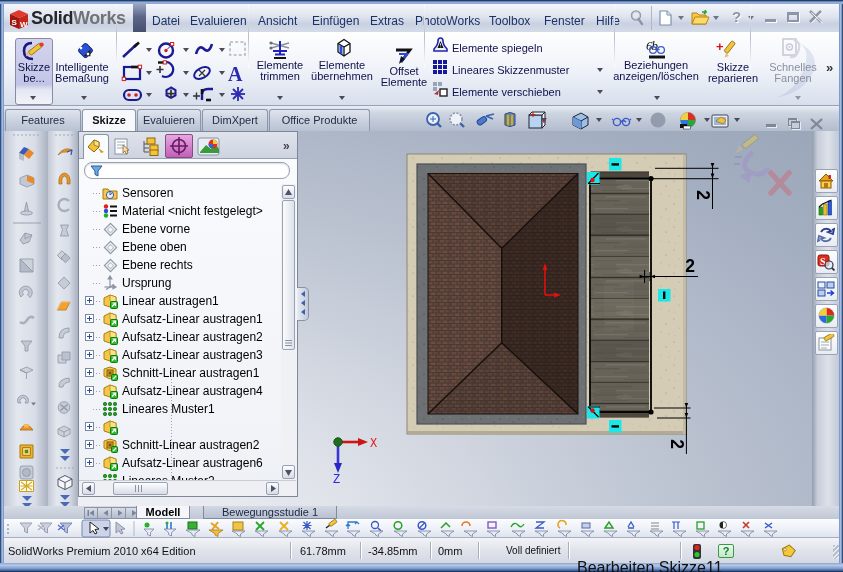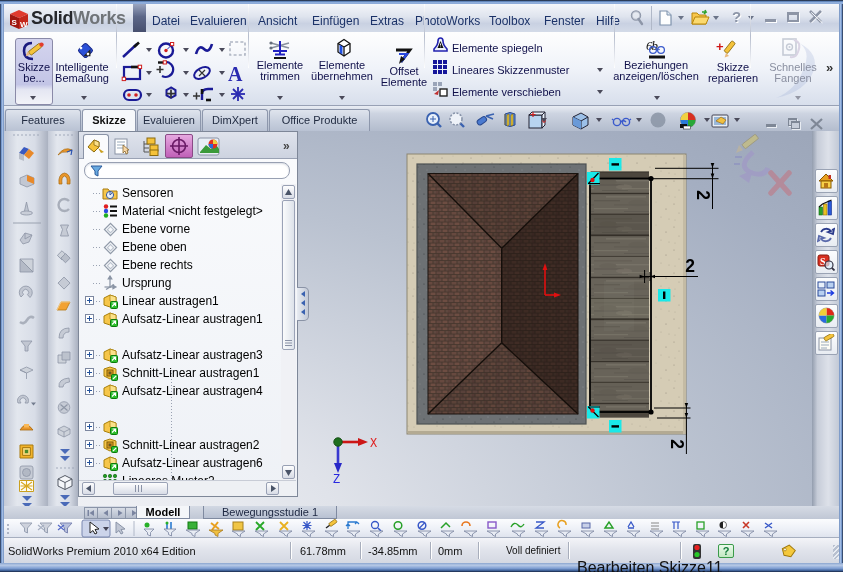--- a/index.html
+++ b/index.html
@@ -840,20 +840,31 @@
       <div class="abs" style="left:14px;top:9px;width:9px;height:1px;background:repeating-linear-gradient(to right,#9aa2b2 0 1px,transparent 1px 3px)"></div>
       <div class="plusbox"></div>
       <svg class="ticon" width="16" height="16" viewBox="0 0 16 16">
         <path d="M2,5 L8,2 L14,4 L14,10 L8,14 L2,12 Z" fill="#f6c64a" stroke="#a8800a" stroke-width="1"></path>
         <path d="M8,2 L14,4 L14,10 L8,8 Z" fill="#fbe189" stroke="#a8800a" stroke-width="0.7"></path>
         <rect x="8.5" y="8.5" width="7" height="7" rx="1" fill="#2ebe2e" stroke="#0a7a0a"></rect>
         <path d="M10,13.5 L13.5,10 M13.5,13 L13.5,10 L10.5,10" stroke="#fff" stroke-width="1.2" fill="none"></path>
       </svg>
       <div class="txt">Aufsatz-Linear austragen1</div>
     </div>
+<div class="trow" style="top:144px">
+      <div class="abs" style="left:14px;top:9px;width:9px;height:1px;background:repeating-linear-gradient(to right,#9aa2b2 0 1px,transparent 1px 3px)"></div>
+      <div class="plusbox"></div>
+      <svg class="ticon" width="16" height="16" viewBox="0 0 16 16">
+        <path d="M2,5 L8,2 L14,4 L14,10 L8,14 L2,12 Z" fill="#f6c64a" stroke="#a8800a" stroke-width="1"></path>
+        <path d="M8,2 L14,4 L14,10 L8,8 Z" fill="#fbe189" stroke="#a8800a" stroke-width="0.7"></path>
+        <rect x="8.5" y="8.5" width="7" height="7" rx="1" fill="#2ebe2e" stroke="#0a7a0a"></rect>
+        <path d="M10,13.5 L13.5,10 M13.5,13 L13.5,10 L10.5,10" stroke="#fff" stroke-width="1.2" fill="none"></path>
+      </svg>
+      <div class="txt">Aufsatz-Linear austragen2</div>
+    </div>
 <div class="trow" style="top:162px">
       <div class="abs" style="left:14px;top:9px;width:9px;height:1px;background:repeating-linear-gradient(to right,#9aa2b2 0 1px,transparent 1px 3px)"></div>
       <div class="plusbox"></div>
       <svg class="ticon" width="16" height="16" viewBox="0 0 16 16">
         <path d="M2,5 L8,2 L14,4 L14,10 L8,14 L2,12 Z" fill="#f6c64a" stroke="#a8800a" stroke-width="1"></path>
         <path d="M8,2 L14,4 L14,10 L8,8 Z" fill="#fbe189" stroke="#a8800a" stroke-width="0.7"></path>
         <rect x="8.5" y="8.5" width="7" height="7" rx="1" fill="#2ebe2e" stroke="#0a7a0a"></rect>
         <path d="M10,13.5 L13.5,10 M13.5,13 L13.5,10 L10.5,10" stroke="#fff" stroke-width="1.2" fill="none"></path>
       </svg>
       <div class="txt">Aufsatz-Linear austragen3</div>
@@ -873,20 +884,37 @@
 <div class="trow" style="top:198px">
       <div class="abs" style="left:14px;top:9px;width:9px;height:1px;background:repeating-linear-gradient(to right,#9aa2b2 0 1px,transparent 1px 3px)"></div>
       <div class="plusbox"></div>
       <svg class="ticon" width="16" height="16" viewBox="0 0 16 16">
         <path d="M2,5 L8,2 L14,4 L14,10 L8,14 L2,12 Z" fill="#f6c64a" stroke="#a8800a" stroke-width="1"></path>
         <path d="M8,2 L14,4 L14,10 L8,8 Z" fill="#fbe189" stroke="#a8800a" stroke-width="0.7"></path>
         <rect x="8.5" y="8.5" width="7" height="7" rx="1" fill="#2ebe2e" stroke="#0a7a0a"></rect>
         <path d="M10,13.5 L13.5,10 M13.5,13 L13.5,10 L10.5,10" stroke="#fff" stroke-width="1.2" fill="none"></path>
       </svg>
       <div class="txt">Aufsatz-Linear austragen4</div>
+    </div>
+<div class="trow" style="top:216px">
+      <div class="abs" style="left:14px;top:9px;width:9px;height:1px;background:repeating-linear-gradient(to right,#9aa2b2 0 1px,transparent 1px 3px)"></div>
+      <svg class="ticon" width="16" height="16" viewBox="0 0 16 16">
+        <g fill="#1e9e1e" stroke="#0a5a0a" stroke-width="0.6">
+          <circle cx="3" cy="3" r="1.7"></circle>
+          <circle cx="8" cy="3" r="1.7"></circle>
+          <circle cx="13" cy="3" r="1.7"></circle>
+          <circle cx="3" cy="8" r="1.7"></circle>
+          <circle cx="8" cy="8" r="1.7"></circle>
+          <circle cx="13" cy="8" r="1.7"></circle>
+          <circle cx="3" cy="13" r="1.7"></circle>
+          <circle cx="8" cy="13" r="1.7"></circle>
+          <circle cx="13" cy="13" r="1.7"></circle>
+        </g>
+      </svg>
+      <div class="txt">Lineares Muster1</div>
     </div>
 <div class="trow" style="top:234px">
       <div class="abs" style="left:14px;top:9px;width:9px;height:1px;background:repeating-linear-gradient(to right,#9aa2b2 0 1px,transparent 1px 3px)"></div>
       <div class="plusbox"></div>
       <svg class="ticon" width="16" height="16" viewBox="0 0 16 16">
         <path d="M2,5 L8,2 L14,4 L14,10 L8,14 L2,12 Z" fill="#f6c64a" stroke="#a8800a" stroke-width="1"></path>
         <path d="M8,2 L14,4 L14,10 L8,8 Z" fill="#fbe189" stroke="#a8800a" stroke-width="0.7"></path>
         <rect x="8.5" y="8.5" width="7" height="7" rx="1" fill="#2ebe2e" stroke="#0a7a0a"></rect>
         <path d="M10,13.5 L13.5,10 M13.5,13 L13.5,10 L10.5,10" stroke="#fff" stroke-width="1.2" fill="none"></path>
       </svg>

